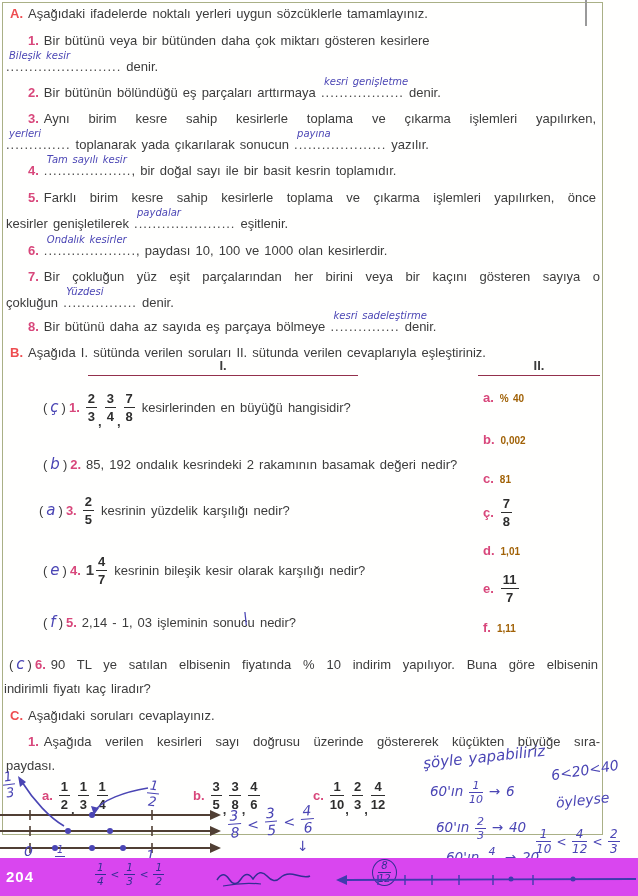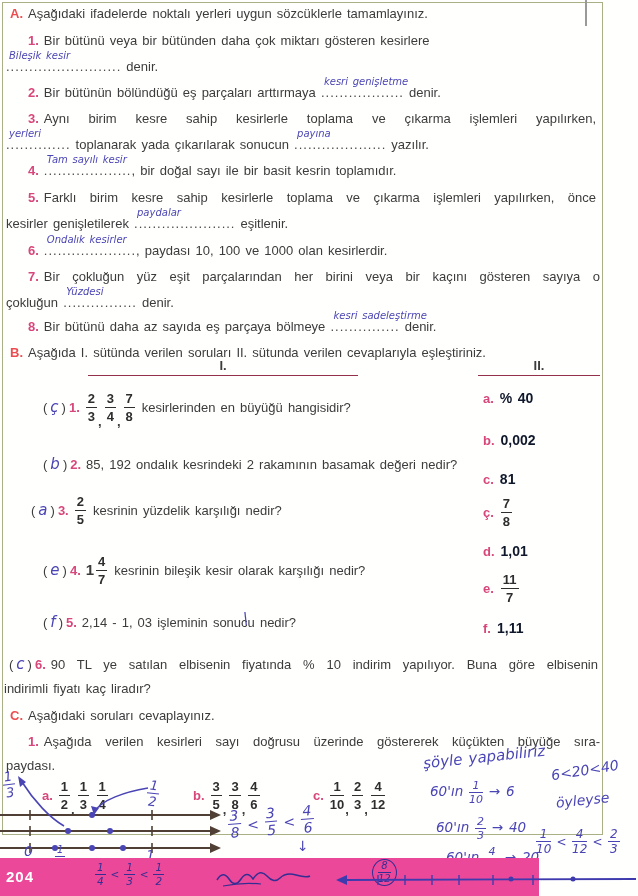--- a/index.html
+++ b/index.html
@@ -16,26 +16,26 @@
   .blank{position:relative;display:inline;letter-spacing:1px;color:#4a4a4a;}
   .blank .bhw{position:absolute;left:3px;top:-9px;white-space:nowrap;font-size:10px;letter-spacing:0;}
   .frac{display:inline-block;vertical-align:-9px;text-align:center;font-weight:bold;line-height:1;margin:0 1px;color:#2e2e2e;}
   .frac .fn{display:block;padding:0 2px 2px;border-bottom:1.5px solid #2e2e2e;}
   .frac .fd{display:block;padding-top:2px;}
   .fcomma{font-weight:bold;vertical-align:-14px;margin-right:2px;}
   .whole{font-weight:bold;font-size:15px;margin-right:1px;}
   .qtext{margin-left:6px;}
   .colhead{position:absolute;border-bottom:1.6px solid #93304c;text-align:center;font-weight:bold;color:#3c3c3c;padding-bottom:2px;}
   .anslabel{color:#d8477b;font-weight:bold;margin-right:6px;}
-  .ansval{font-weight:bold;color:#0f172a;font-size:14px;}
+  .ansval{font-weight:bold;color:#a16207;font-size:10px;}
   .hwfrac{display:inline-block;text-align:center;line-height:1;vertical-align:-7px;font-style:italic;}
   .hwfrac .fn{display:block;border-bottom:1.1px solid currentColor;padding:0 2px 1px;}
   .hwfrac .fd{display:block;padding-top:1px;}
   .hwnote{font-size:13.5px;}
-  .footer{position:absolute;left:0;top:858px;width:539px;height:38px;background:#ec4899;}
+  .footer{position:absolute;left:0;top:858px;width:638px;height:38px;background:#d946ef;}
   .pagenum{position:absolute;left:6px;top:10px;color:#ffffff;font-weight:bold;font-size:15px;letter-spacing:1px;}
   .fhw{color:#332e93;}
   svg{position:absolute;overflow:visible;}
 </style>
 </head>
 <body>
 
 <div class="page">
   <div class="frame"></div>
   <div class="t" style="left:585px;top:0;width:2px;height:26px;background:#9a9a9a"></div>
@@ -101,21 +101,21 @@
   <div class="colhead" style="left:478px;top:358px;width:122px">II.</div>
 
   <div class="t" style="left:40px;top:392px">
     <span class="pp">(</span><span class="hw" style="font-size:15px">ç</span><span class="pp">)</span><span class="num">1.</span><span class="frac"><span class="fn">2</span><span class="fd">3</span></span><span class="fcomma">,</span><span class="frac"><span class="fn">3</span><span class="fd">4</span></span><span class="fcomma">,</span><span class="frac"><span class="fn">7</span><span class="fd">8</span></span><span class="qtext">kesirlerinden en büyüğü hangisidir?</span>
   </div>
 
   <div class="t" style="left:40px;top:455px">
     <span class="pp">(</span><span class="hw" style="font-size:15px">b</span><span class="pp">)</span><span class="num">2.</span><span>85, 192 ondalık kesrindeki 2 rakamının basamak değeri nedir?</span>
   </div>
 
-  <div class="t" style="left:28px;top:495px">
+  <div class="t" style="left:36px;top:495px">
     <span class="pp">(</span><span class="hw" style="font-size:15px">a</span><span class="pp">)</span><span class="num">3.</span><span class="frac"><span class="fn">2</span><span class="fd">5</span></span><span class="qtext">kesrinin yüzdelik karşılığı nedir?</span>
   </div>
 
   <div class="t" style="left:40px;top:555px">
     <span class="pp">(</span><span class="hw" style="font-size:15px">e</span><span class="pp">)</span><span class="num">4.</span><span class="whole">1</span><span class="frac"><span class="fn">4</span><span class="fd">7</span></span><span class="qtext">kesrinin bileşik kesir olarak karşılığı nedir?</span>
   </div>
 
   <div class="t" style="left:40px;top:613px">
     <span class="pp">(</span><span class="hw" style="font-size:15px">f</span><span class="pp">)</span><span class="num">5.</span><span>2,14 - 1, 03 işleminin sonucu nedir?</span>
   </div>

